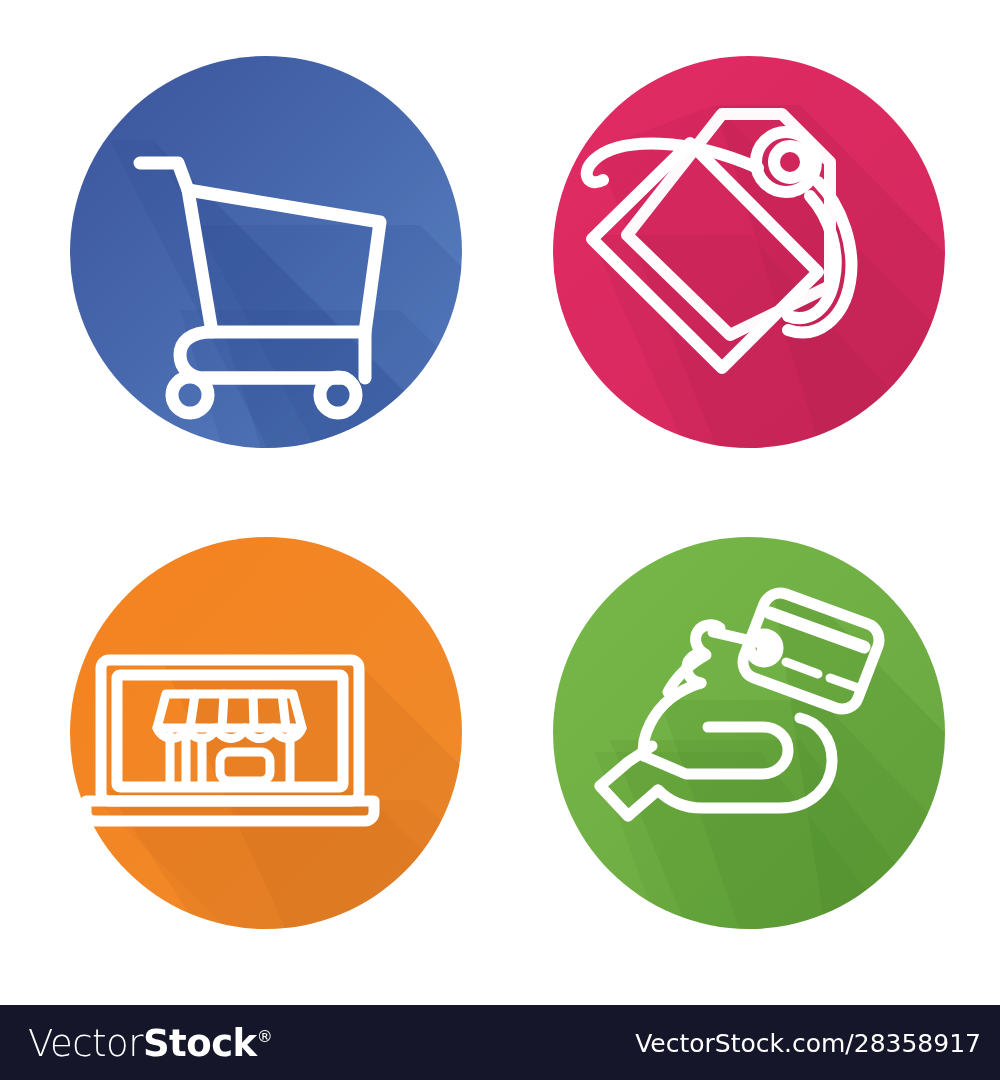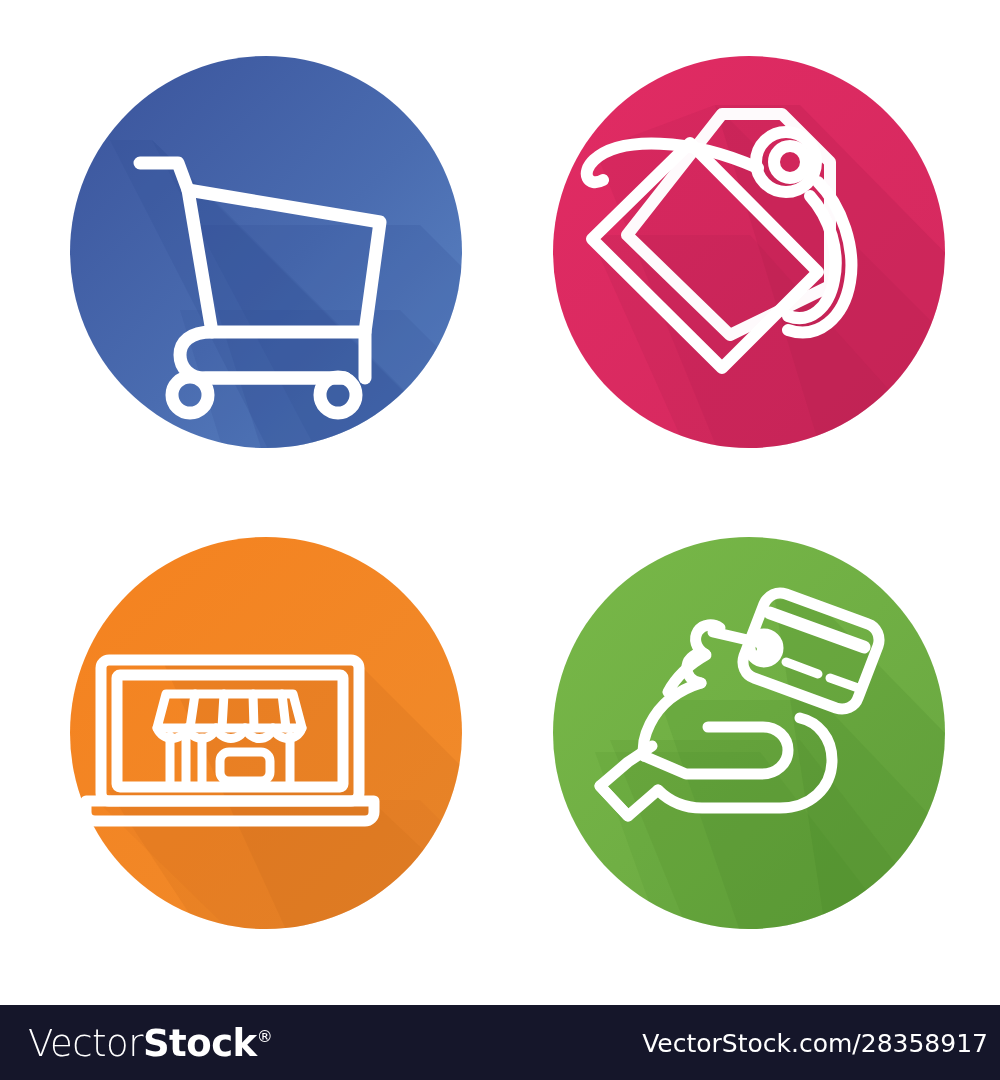--- a/index.html
+++ b/index.html
@@ -71,21 +71,21 @@
     font-weight: 700;
     font-family: "DejaVu Sans", sans-serif;
   }
   .brand .b-reg {
     font-size: 16px;
     vertical-align: super;
     font-family: "DejaVu Sans", sans-serif;
   }
   .footer-url {
     position: absolute;
-    right: 12px;
+    right: 19px;
     top: 50%;
     transform: translateY(-50%);
     color: #ffffff;
     font-size: 25px;
     font-family: "DejaVu Sans", sans-serif;
     font-weight: 400;
     white-space: nowrap;
     letter-spacing: 0px;
   }
 </style>

